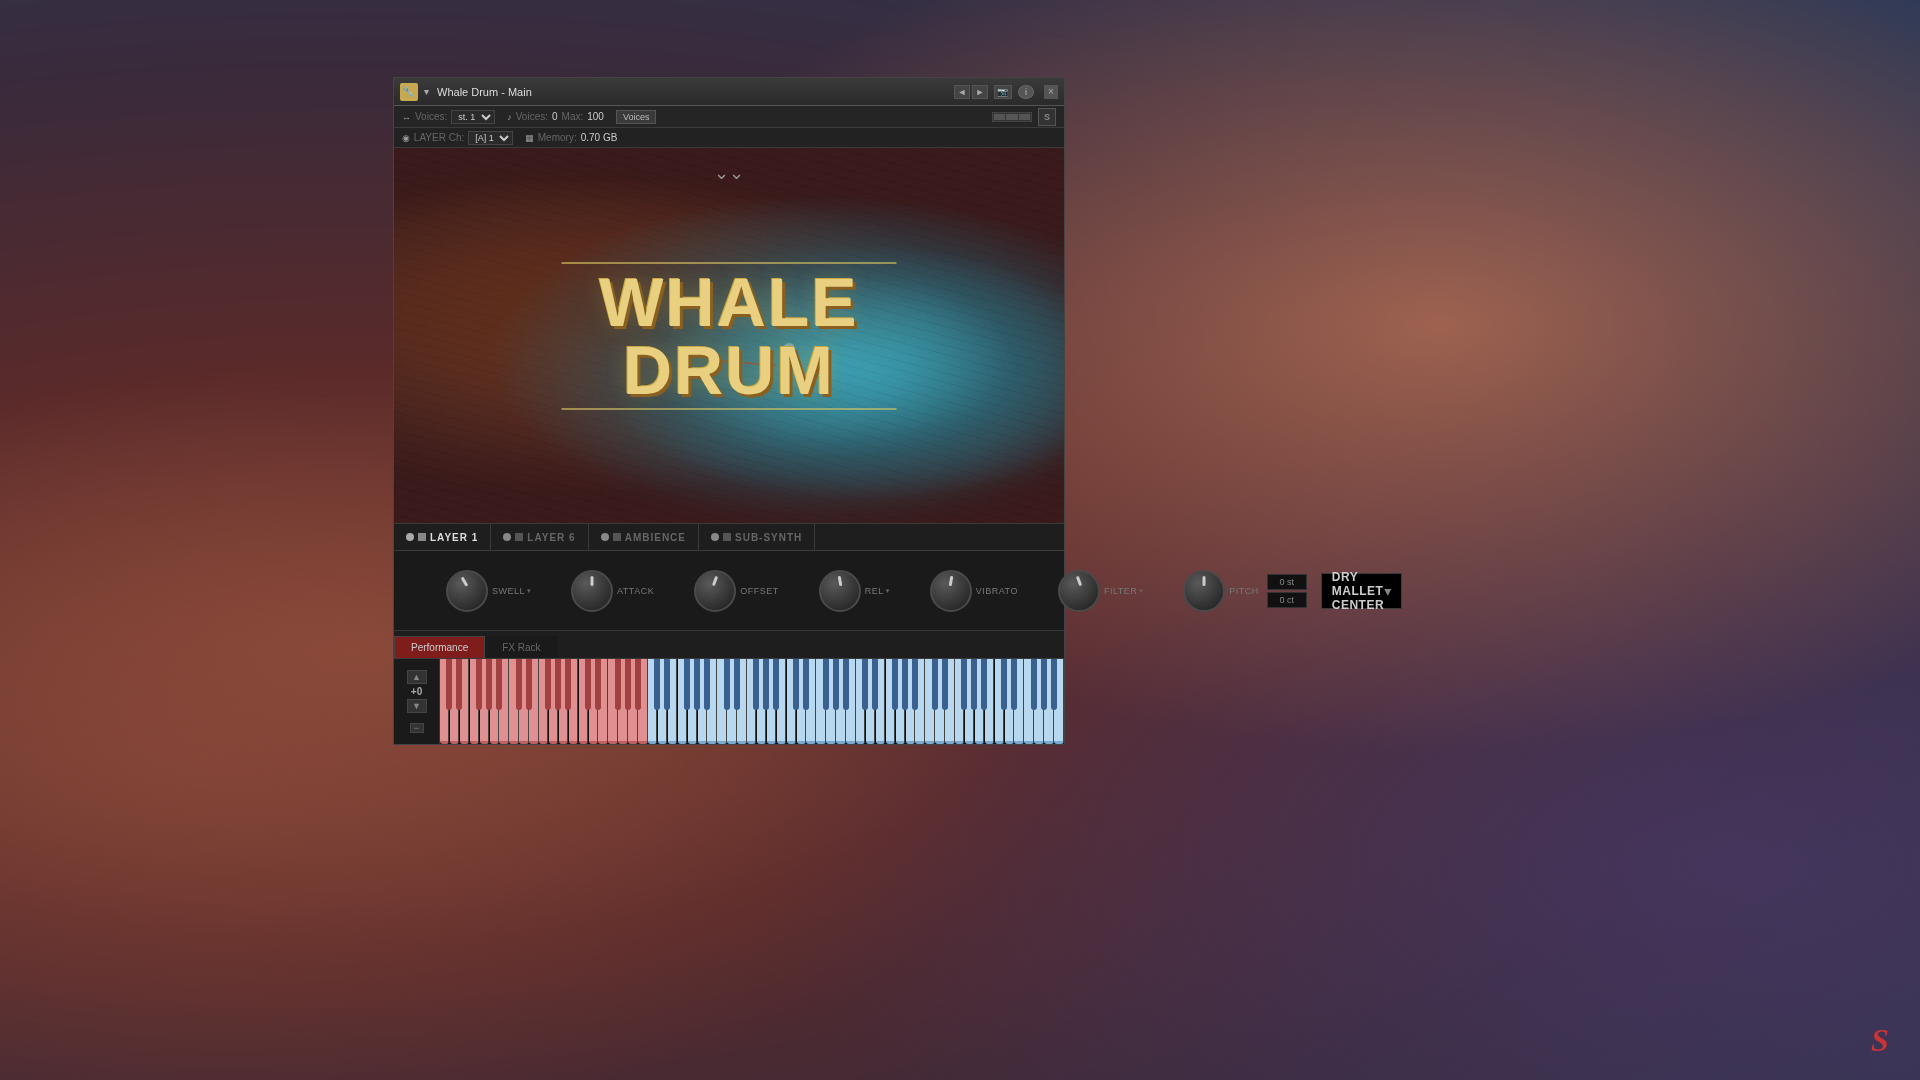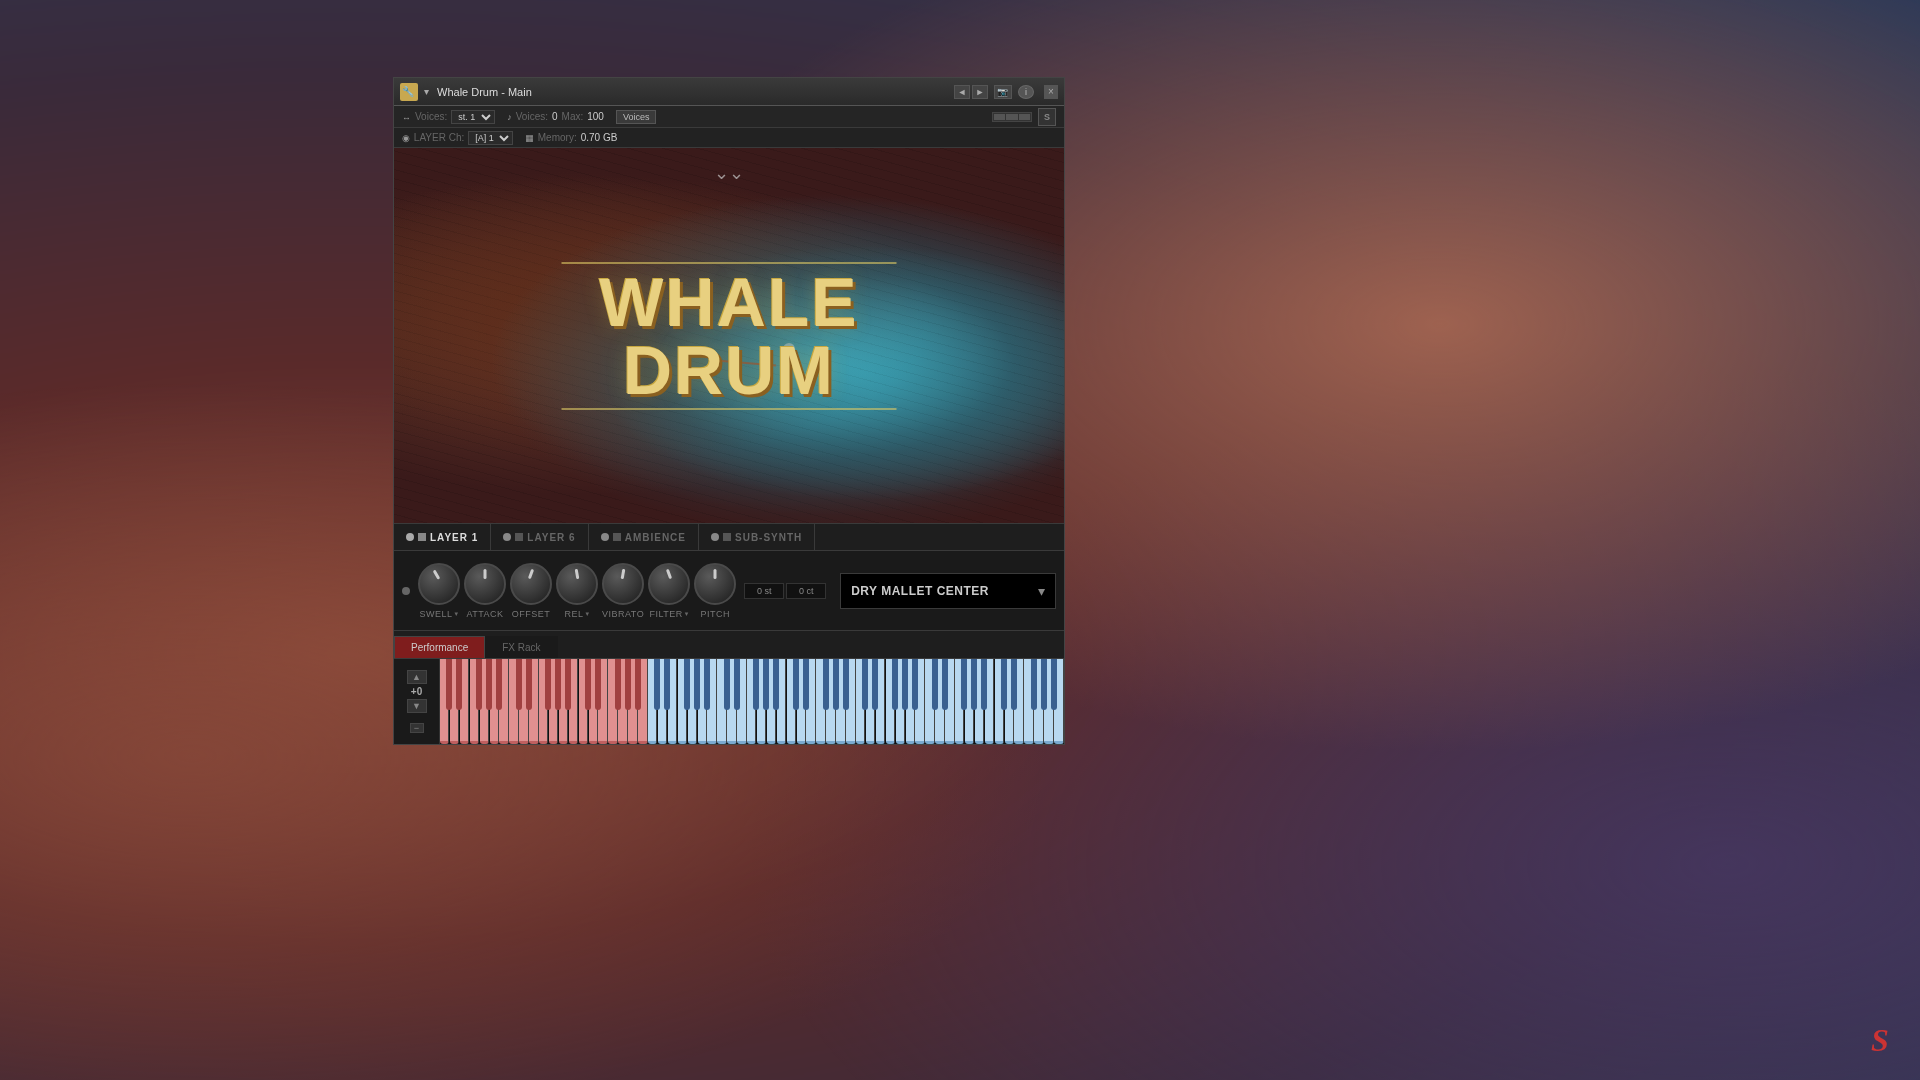--- a/index.html
+++ b/index.html
@@ -328,23 +328,24 @@
     }
     .small-dot {
       width: 8px;
       height: 8px;
       border-radius: 50%;
       background: #666;
       margin-right: 4px;
     }
     .knob-group {
       display: flex;
-      flex-direction: column;
+      flex-direction: row;
       align-items: center;
       gap: 4px;
+      margin-left: 36px;
     }
     .knob {
       width: 42px;
       height: 42px;
       border-radius: 50%;
       background: radial-gradient(circle at 35% 30%, #5a5a5a, #1a1a1a);
       border: 2px solid #4a4a4a;
       position: relative;
       cursor: pointer;
     }
@@ -376,21 +377,21 @@
       gap: 2px;
       text-transform: uppercase;
     }
     .knob-label-arrow {
       font-size: 7px;
       color: #666;
     }
 
     .pitch-display {
       display: flex;
-      flex-direction: row;
+      flex-direction: column;
       align-items: center;
       gap: 2px;
       margin: 0 4px;
     }
     .pitch-val {
       font-size: 9px;
       color: #888;
       background: #111;
       padding: 2px 6px;
       border: 1px solid #333;

